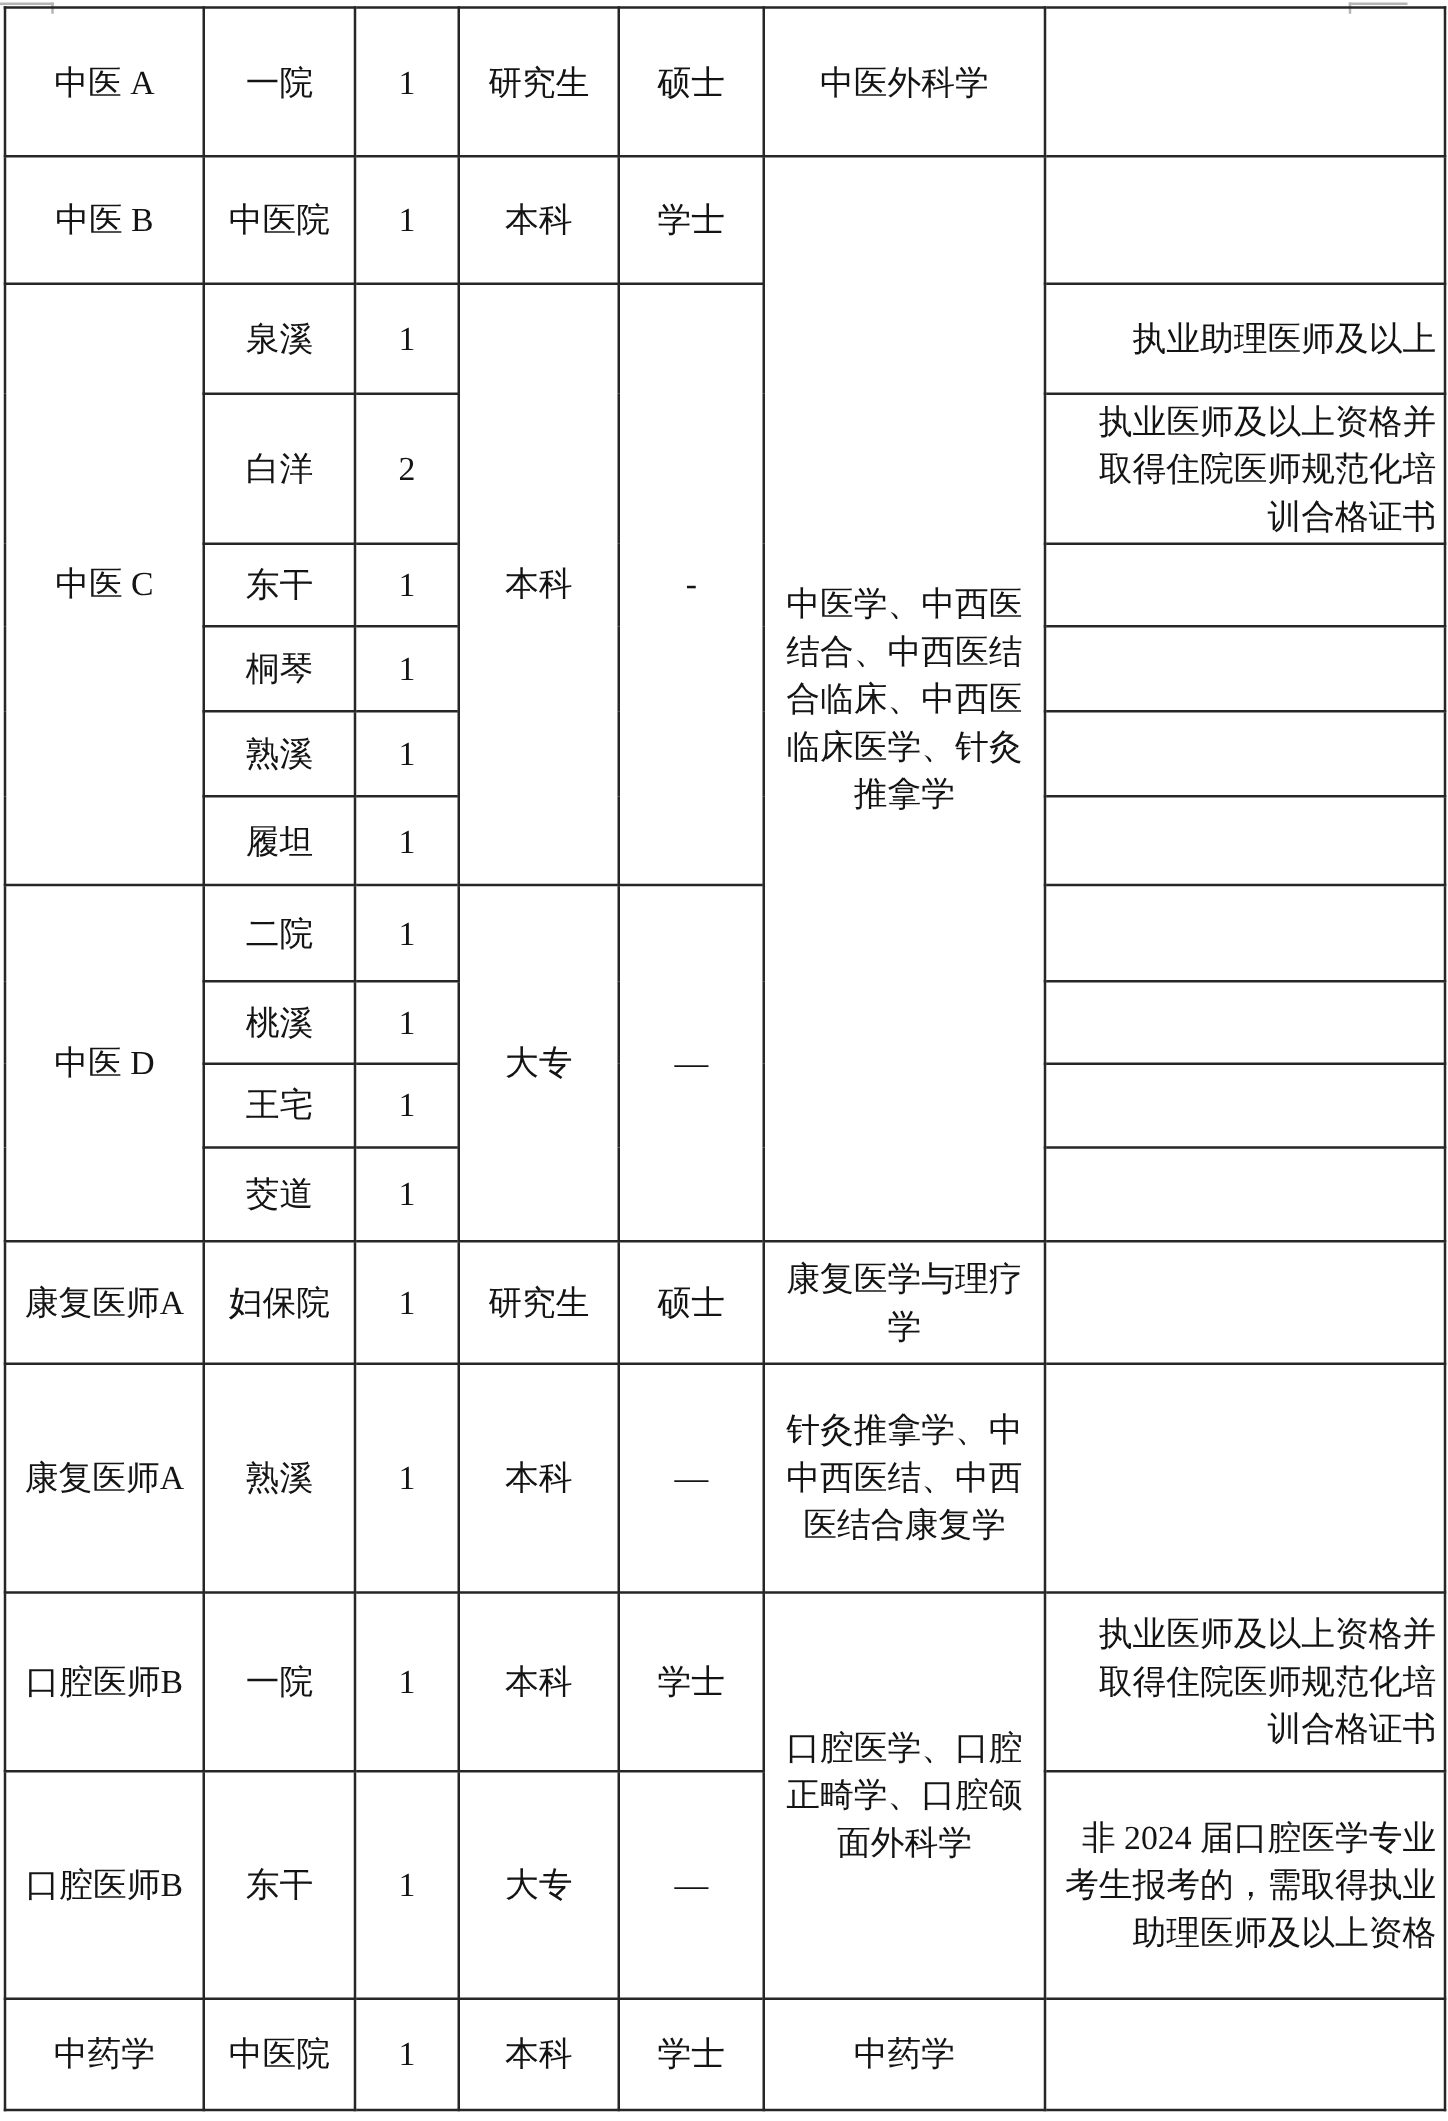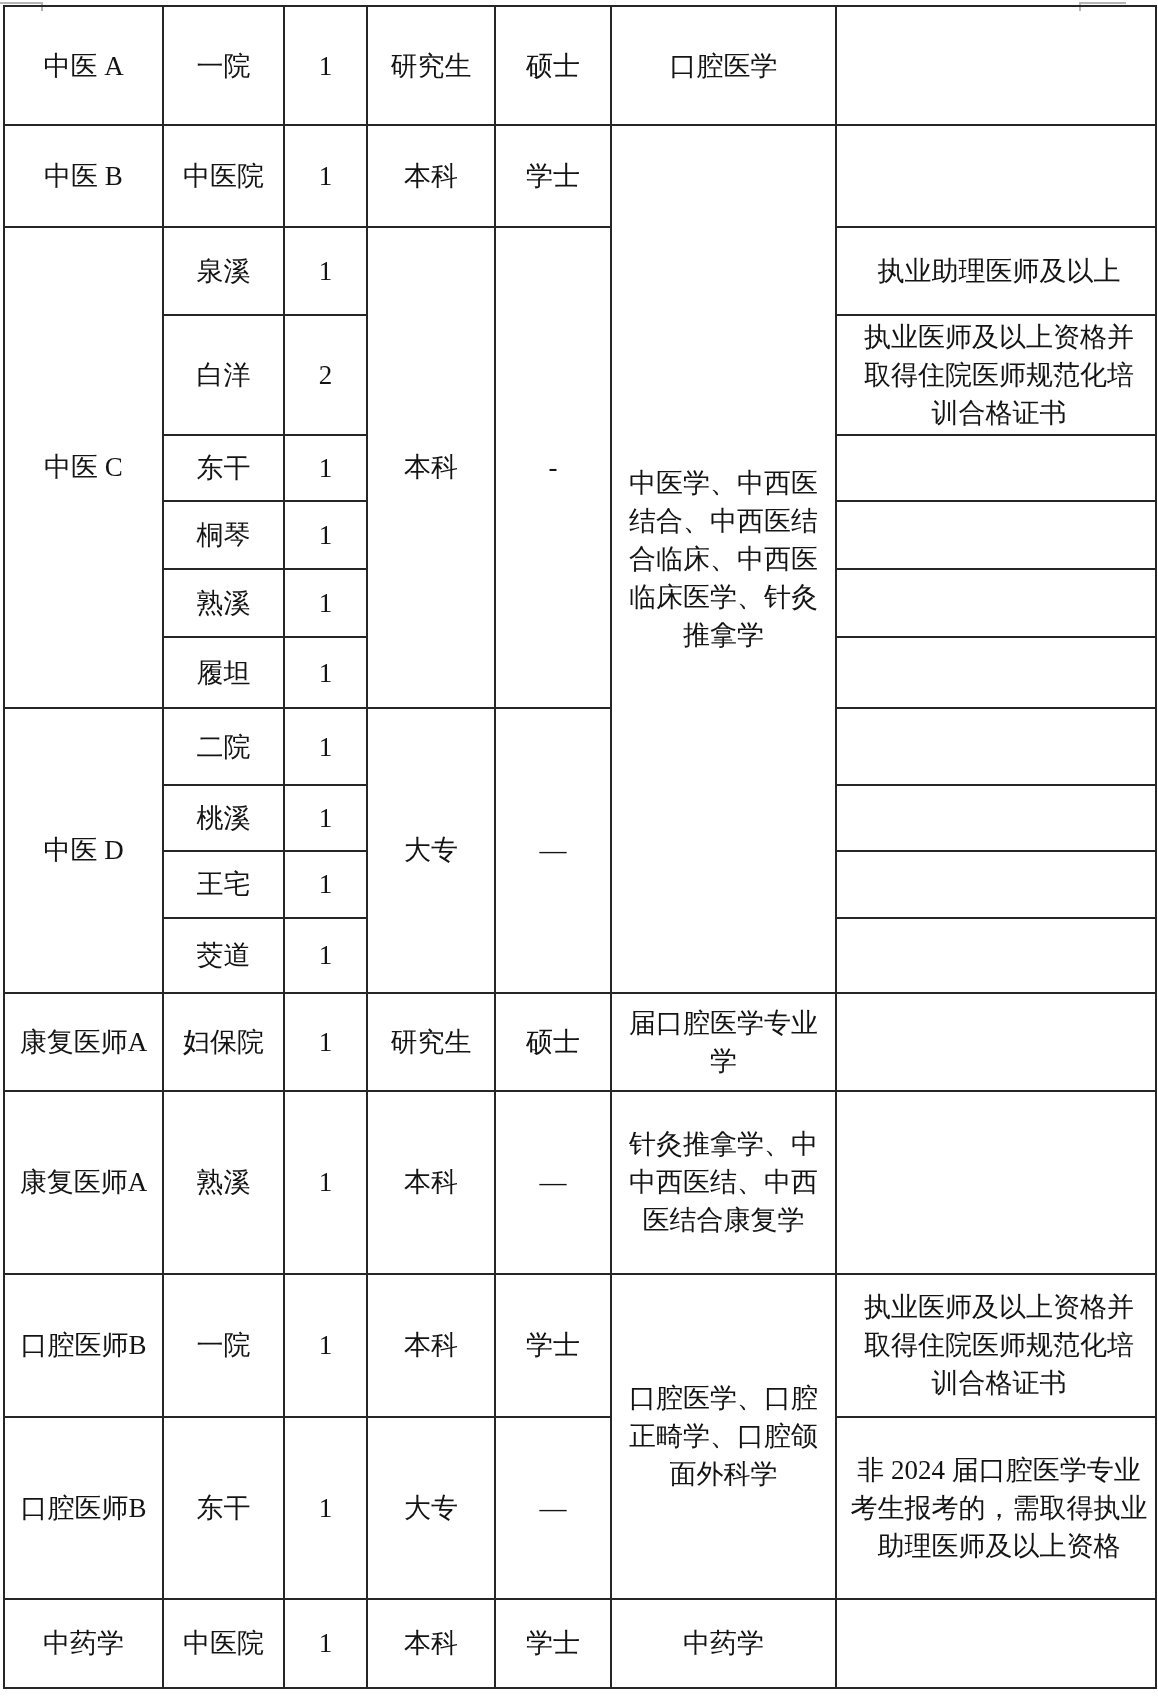--- a/index.html
+++ b/index.html
@@ -17,21 +17,21 @@
   }
   td{
     border:2px solid #262626;
     text-align:center;vertical-align:middle;
     font-size:27px;line-height:38px;color:#141414;
     white-space:pre-line;
     padding:0 4px;
     overflow:hidden;
   }
   td.req{
-    text-align:center;
+    text-align:right;
     padding:0 6px 0 12px;
   }
   
   .stub{position:absolute;border-color:#b5b5b5;border-style:solid;background:transparent;}
   .stub-left{left:0;top:2px;width:41px;height:7px;border-width:2px 2px 0 0;}
   .stub-right{left:1079px;top:2px;width:45px;height:7px;border-width:2px 0 0 2px;}
 </style>
 </head>
 <body>
 
@@ -51,21 +51,21 @@
       <col style="width:320px">
     </colgroup>
     <tbody>
 
       <tr style="height:118px">
         <td>中医 A</td>
         <td>一院</td>
         <td>1</td>
         <td>研究生</td>
         <td>硕士</td>
-        <td>口腔医学</td>
+        <td>中医外科学</td>
         <td class="req"></td>
       </tr>
 
       <tr style="height:100px">
         <td>中医 B</td>
         <td>中医院</td>
         <td>1</td>
         <td>本科</td>
         <td>学士</td>
         <td rowspan="11">中医学、中西医
@@ -143,21 +143,21 @@
         <td>1</td>
         <td class="req"></td>
       </tr>
 
       <tr style="height:97px">
         <td>康复医师A</td>
         <td>妇保院</td>
         <td>1</td>
         <td>研究生</td>
         <td>硕士</td>
-        <td>届口腔医学专业
+        <td>康复医学与理疗
 学</td>
         <td class="req"></td>
       </tr>
 
       <tr style="height:181px">
         <td>康复医师A</td>
         <td>熟溪</td>
         <td>1</td>
         <td>本科</td>
         <td>—</td>

